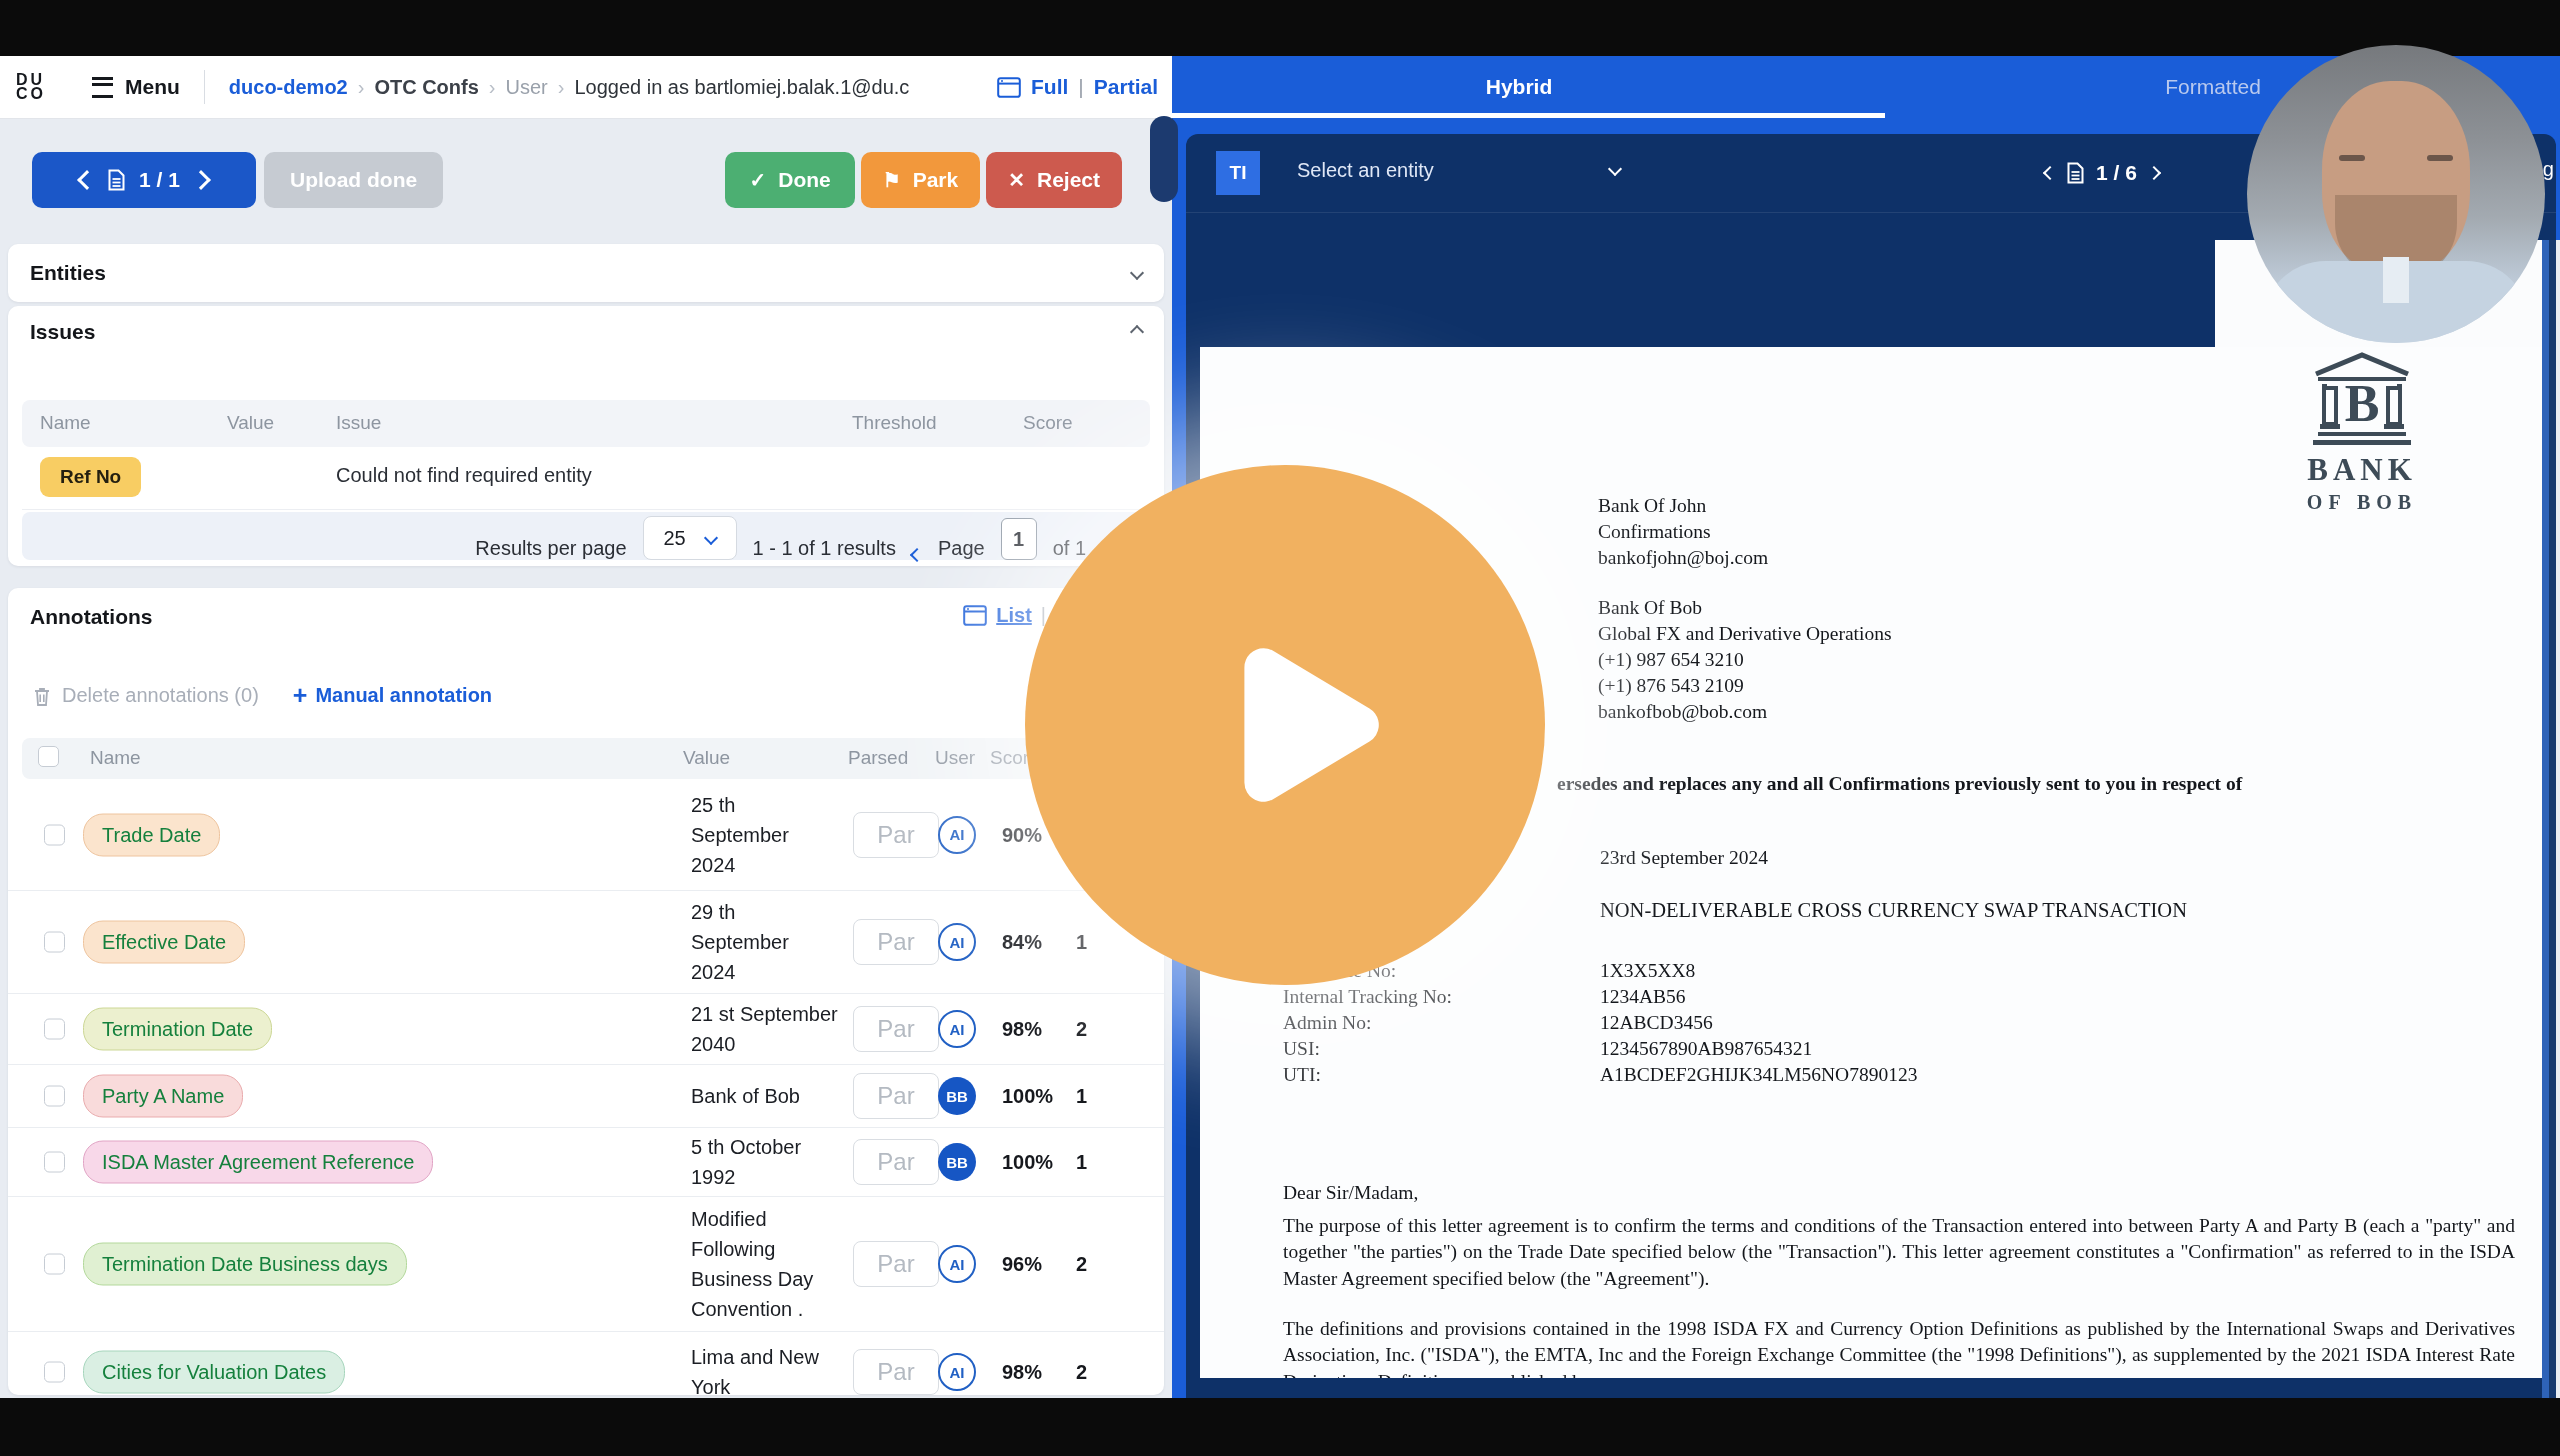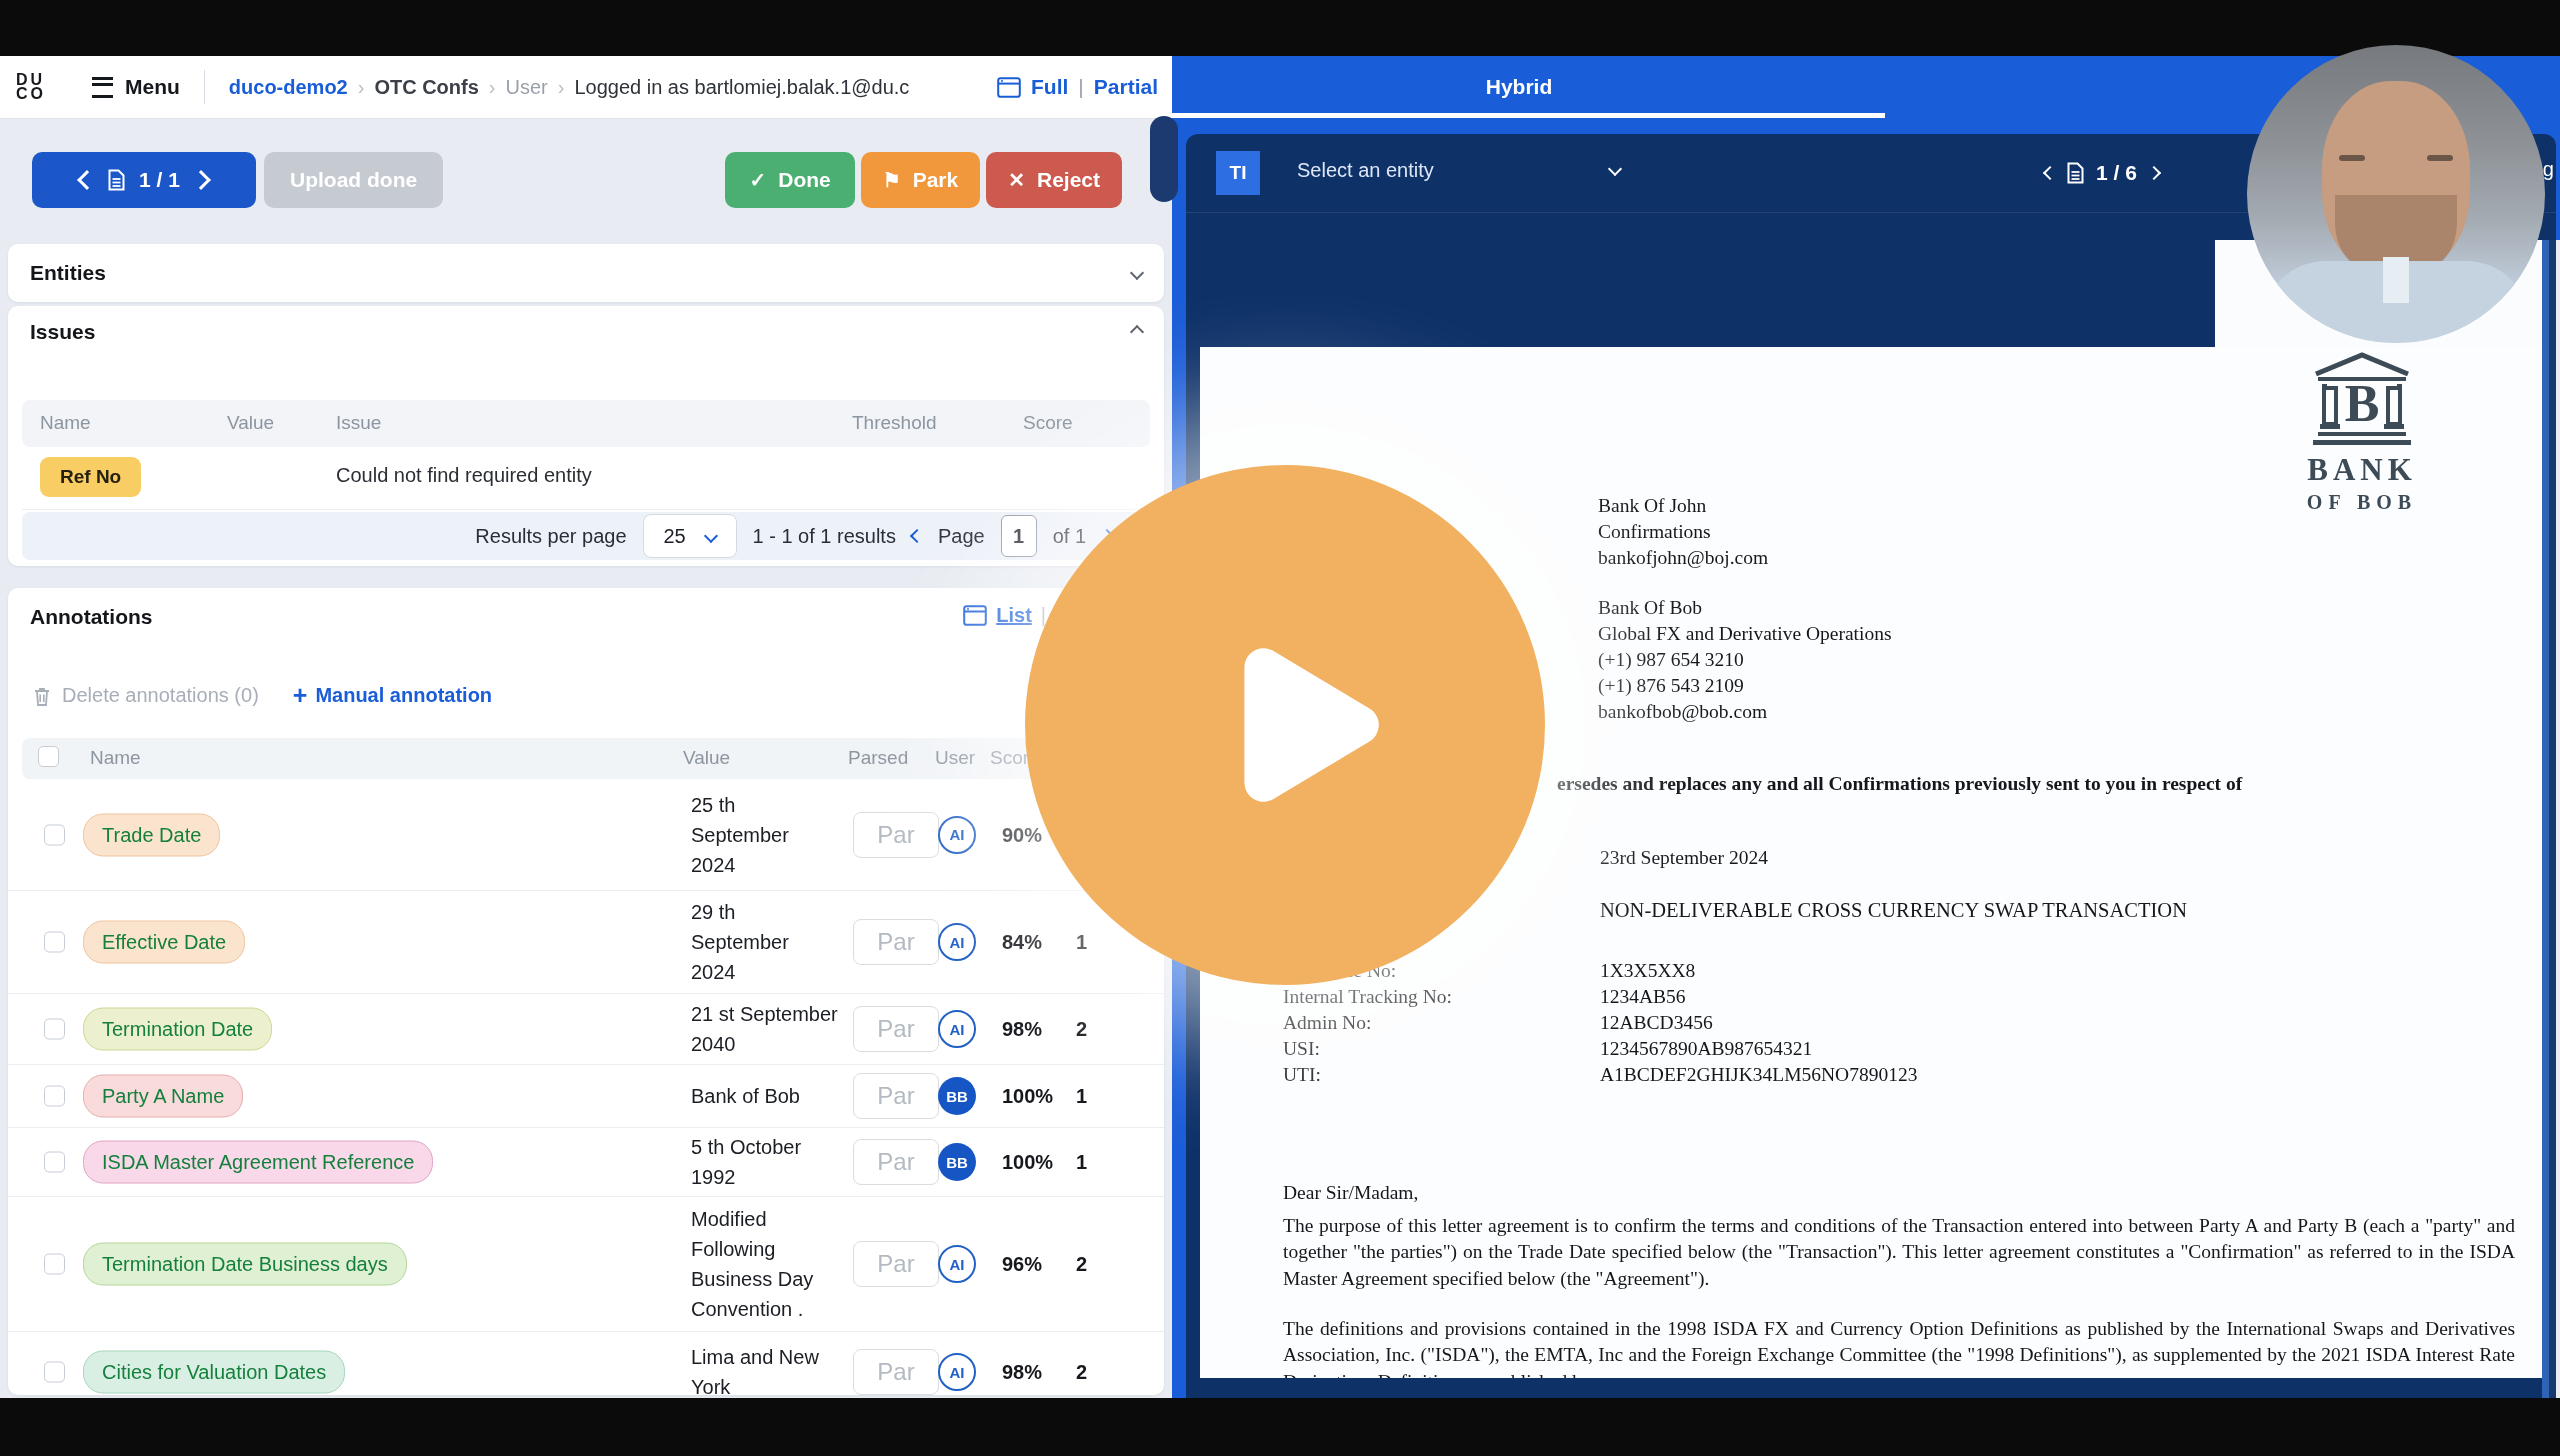--- a/index.html
+++ b/index.html
@@ -56,21 +56,21 @@
             padding:0 22px;font-size:21px;font-weight:700;color:#14161a;}
   .cardhead .chev{color:#5d646e;}
 
   .iband{position:absolute;left:14px;right:14px;background:#f2f4f8;border-radius:8px;}
   .ihead{top:94px;height:47px;color:#8d95a0;font-size:19px;}
   .ihead span{position:absolute;top:12px;}
   .irow{position:absolute;left:14px;right:14px;top:141px;height:62px;border-bottom:1px solid #eceef2;}
   .refpill{position:absolute;left:18px;top:10px;background:#f8cd63;border-radius:9px;
            padding:9px 20px;font-size:19px;font-weight:600;color:#241f10;}
   .issuetext{position:absolute;left:314px;top:17px;font-size:20px;color:#2a2e35;}
-  .ipag{top:206px;height:48px;background:#edf1f8;display:flex;align-items:center;
+  .ipag{top:206px;height:48px;background:#edf1f8;display:flex;align-items:flex-end;
         justify-content:flex-end;gap:16px;font-size:20px;color:#2a2e35;padding-right:38px;
         box-sizing:border-box;}
   .perpage{width:92px;height:42px;background:#fff;border:1px solid #d5dae1;border-radius:8px;
            display:flex;align-items:center;justify-content:space-evenly;color:#1b1e24;}
   .perpage .chev{color:#1a5dd8;}
   .pagearrow{color:#1a5dd8;}
   .pageinput{width:34px;height:40px;border:1.6px solid #8f99a5;border-radius:6px;background:#fff;
              display:flex;align-items:center;justify-content:center;font-weight:600;}
 
   .atitle{position:absolute;top:0;left:0;right:0;height:58px;display:flex;align-items:center;
@@ -396,20 +396,21 @@
 
       </div>
     </div>
   </div>
 
   <div class="lthumb"></div>
 
   <div class="rpanel">
     <div class="tabs">
       <div class="tab tab-active">Hybrid</div>
+      <div class="tab tab-inactive">Formatted</div>
     </div>
     <div class="underline"></div>
 
     <div class="viewer">
       <div class="dtoolbar">
         <div class="tibtn">TI</div>
         <div class="entitylbl">Select an entity</div>
         <span class="entitychev chev sm down"></span>
         <div class="dpager">
           <span class="chev sm left"></span>

